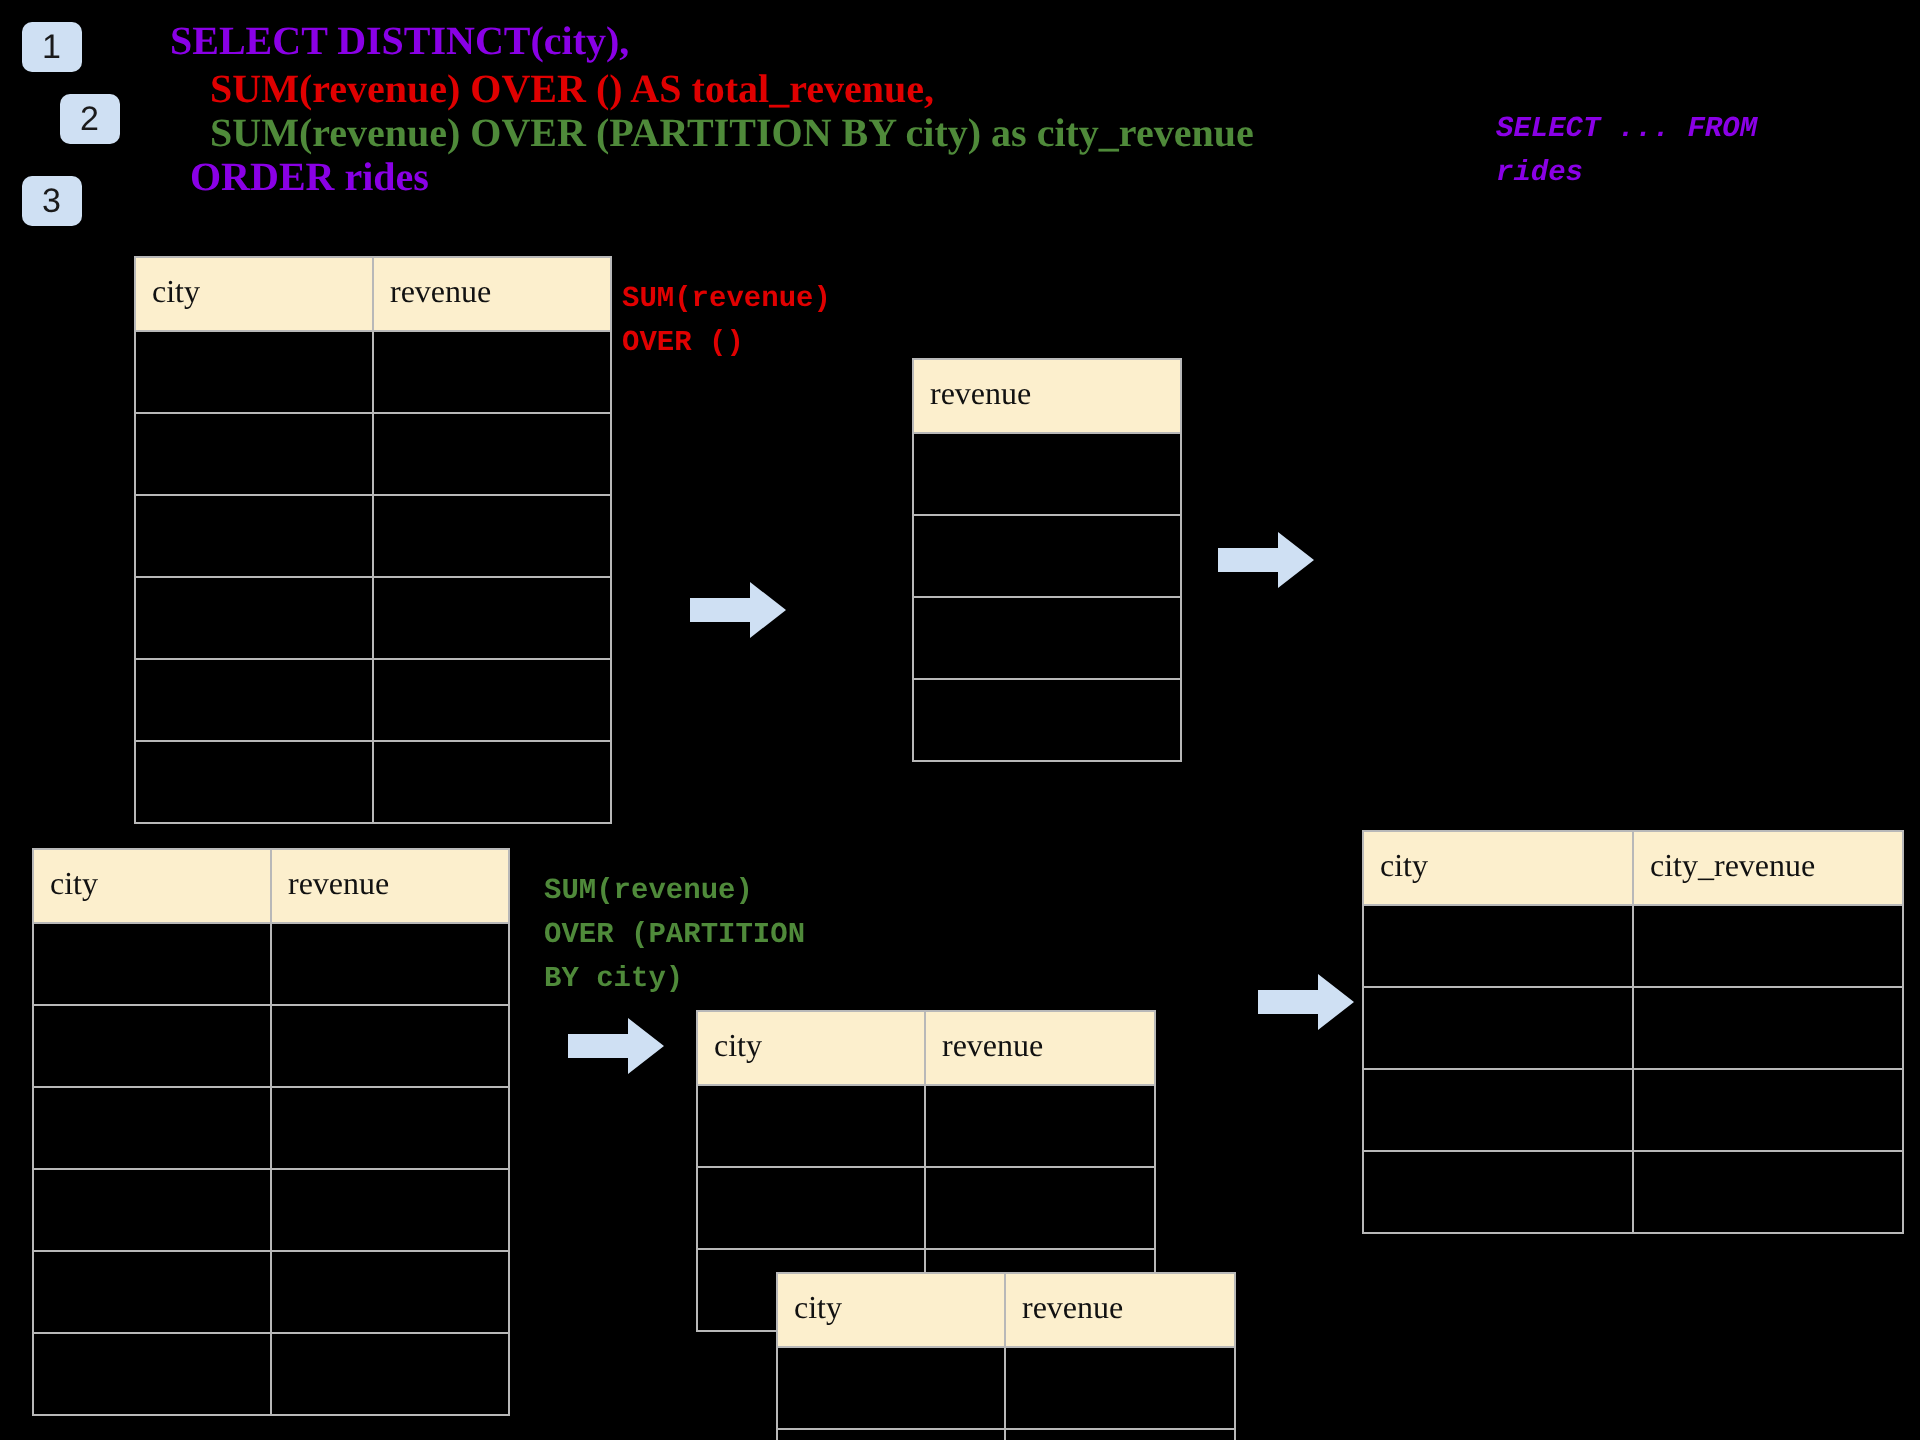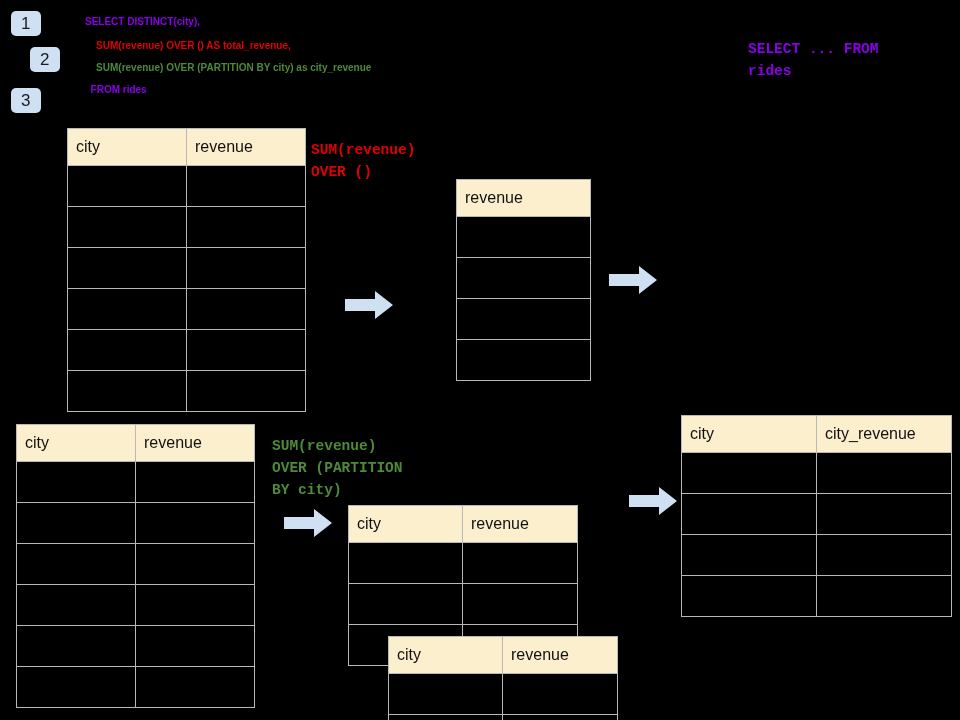--- a/index.html
+++ b/index.html
@@ -34,22 +34,22 @@
     line-height: 25px;
     text-align: center;
     width: 30px;
     height: 25px;
     letter-spacing: 0.5px;
   }
 
   
   .code {
     position: absolute;
-    font-family: Liberation Sans, sans-serif;
-    font-size: 10px;
+    font-family: Liberation Serif, serif;
+    font-size: 20px;
     line-height: 21px;
     white-space: pre;
     font-weight: bold;
     letter-spacing: 0px;
   }
   .c-purple { color: #8a00e6; }
   .c-red    { color: #e00000; }
   .c-green  { color: #4f8a3a; }
 
   .note {
@@ -70,21 +70,21 @@
     border: 1px solid #b8b8b8;
   }
   .tbl th, .tbl td {
     border: 1px solid #b8b8b8;
     padding: 0;
     margin: 0;
   }
   .tbl th {
     background: #fcefcd;
     color: #111111;
-    font-family: Liberation Sans, sans-serif;
+    font-family: Liberation Serif, serif;
     font-size: 16px;
     font-weight: normal;
     text-align: left;
     padding-left: 8px;
     height: 37px;
     box-sizing: border-box;
   }
   .tbl td {
     background: #000000;
     height: 41px;
@@ -102,23 +102,23 @@
 
 <div id="stage">
 
   <div class="badge" style="left:11px;  top:11px;">1</div>
   <div class="badge" style="left:30px;  top:47px;">2</div>
   <div class="badge" style="left:11px;  top:88px;">3</div>
 
   <div class="code c-purple" style="left:85px; top:11px;">SELECT DISTINCT(city),</div>
   <div class="code c-green" style="left:85px; top:57px;">    SUM(revenue) OVER (PARTITION BY city) as city_revenue</div>
   <div class="code c-red" style="left:85px; top:35px;">    SUM(revenue) OVER () AS total_revenue,</div>
-  <div class="code c-purple" style="left:85px; top:79px;">  FROM rides</div>
-
-  <div class="note c-purple" style="left:748px; top:38px;">SELECT ... FROM
+  <div class="code c-purple" style="left:85px; top:79px;">  ORDER rides</div>
+
+  <div class="note c-purple" style="left:748px; top:54px;font-style:italic;">SELECT ... FROM
 rides</div>
 
   <div class="note c-red" style="left:311px; top:139px;">SUM(revenue)
 OVER ()</div>
 
   <div class="note c-green" style="left:272px; top:435px;">SUM(revenue)
 OVER (PARTITION
 BY city)</div>
 
   <table class="tbl" style="left:67px; top:128px; width:238px;">

